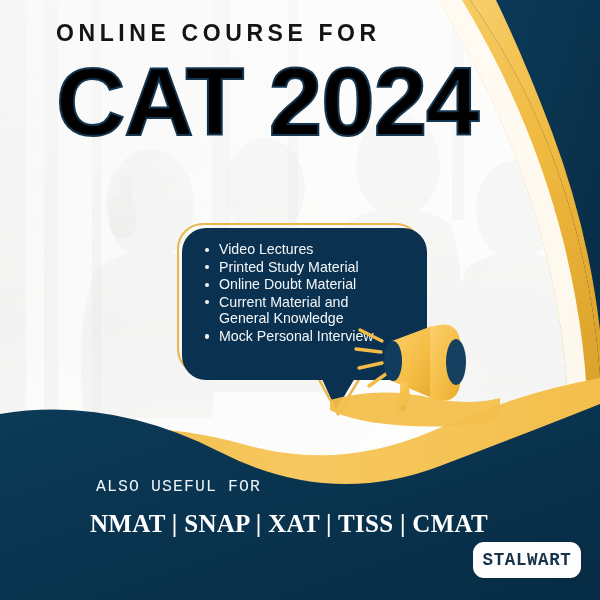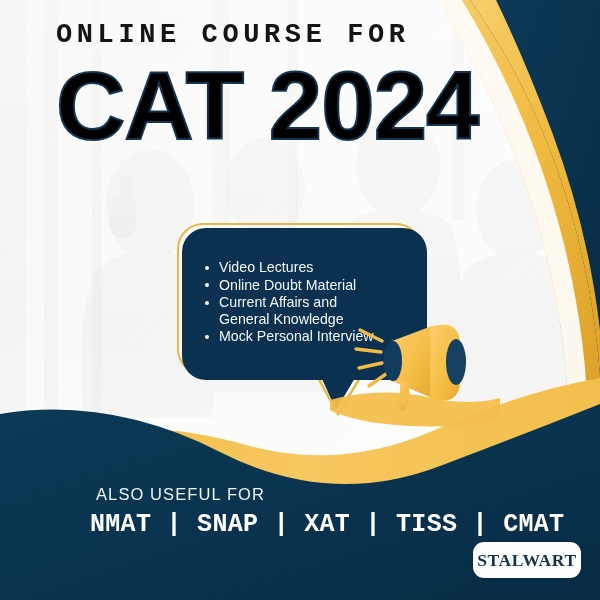--- a/index.html
+++ b/index.html
@@ -26,27 +26,27 @@
 
   
   #headline-block {
     position: absolute;
     left: 56px;
     top: 22px;
     width: 500px;
     z-index: 40;
   }
   #eyebrow-text {
-    font-size: 27px;
+    font-size: 23px;
     font-weight: 700;
     letter-spacing: 4.6px;
     color: #141414;
     line-height: 1;
     white-space: nowrap;
-    font-family: Liberation Mono, monospace;
+    font-family: Liberation Sans, sans-serif;
   }
   #main-title {
     margin-top: 13px;
     font-size: 96px;
     font-weight: 700;
     letter-spacing: -1px;
     color: #000000;
     line-height: 0.92;
     white-space: nowrap;
     font-family: "Liberation Sans", sans-serif;
@@ -76,21 +76,21 @@
     position: absolute;
     left: 0; top: 0;
     width: 245px;
     height: 152px;
     background: #0a3250;
     border-radius: 24px;
     box-sizing: border-box;
   }
   #feature-list {
     position: absolute;
-    left: 0; top: 18px;
+    left: 0; top: 0;
     width: 245px;
     height: 152px;
     margin: 0;
     padding: 13px 10px 0 22px;
     list-style: none;
     box-sizing: border-box;
   }
   #feature-list li {
     position: relative;
     color: #f4f7fa;
@@ -114,34 +114,33 @@
 
   
   #also-useful-label {
     position: absolute;
     left: 96px;
     top: 477px;
     font-size: 16.5px;
     letter-spacing: 1.1px;
     color: #eef3f7;
     z-index: 60;
-    font-family: Liberation Sans, sans-serif;
+    font-family: Liberation Mono, monospace;
     white-space: nowrap;
-    margin-top: 8px;
   }
   #exam-list {
     position: absolute;
     left: 90px;
     top: 510px;
     font-size: 25px;
     font-weight: 700;
     letter-spacing: 0.3px;
     color: #ffffff;
     z-index: 60;
-    font-family: Liberation Mono, monospace;
+    font-family: Liberation Serif, serif;
     white-space: nowrap;
     text-align: right;
   }
 
   
   #brand-badge {
     position: absolute;
     left: 473px;
     top: 542px;
     width: 108px;
@@ -152,21 +151,21 @@
     display: flex;
     align-items: center;
     justify-content: center;
     box-shadow: 0 1px 3px rgba(0,0,0,0.18);
   }
   #brand-badge-text {
     font-size: 17.5px;
     font-weight: 700;
     letter-spacing: 0.6px;
     color: #15324a;
-    font-family: Liberation Serif, serif;
+    font-family: Liberation Mono, monospace;
   }
 </style>
 </head>
 <body>
 
 <div id="poster">
 
   <div class="layer">
     <svg width="600" height="600" viewBox="0 0 600 600" xmlns="http://www.w3.org/2000/svg">
       <defs>
@@ -300,22 +299,23 @@
       <path d="M318 370 L368 356 L336 410 Z" fill="#0a3250"></path>
       <path d="M316 374 L372 358 L338 414 Z" fill="none" stroke="#e8b84b" stroke-width="2.5"></path>
     </svg>
   </div>
 
   <div id="speech-bubble">
     <div id="bubble-outline"></div>
     <div id="bubble-body"></div>
     <ul id="feature-list">
       <li>Video Lectures</li>
+      <li>Printed Study Material</li>
       <li>Online Doubt Material</li>
-      <li>Current Affairs and
+      <li>Current Material and
 General Knowledge</li>
       <li>Mock Personal Interview</li>
     </ul>
   </div>
 
   <div id="also-useful-label">ALSO USEFUL FOR</div>
   <div id="exam-list">NMAT | SNAP | XAT | TISS | CMAT</div>
 
   <div id="brand-badge">
     <span id="brand-badge-text">STALWART</span>

